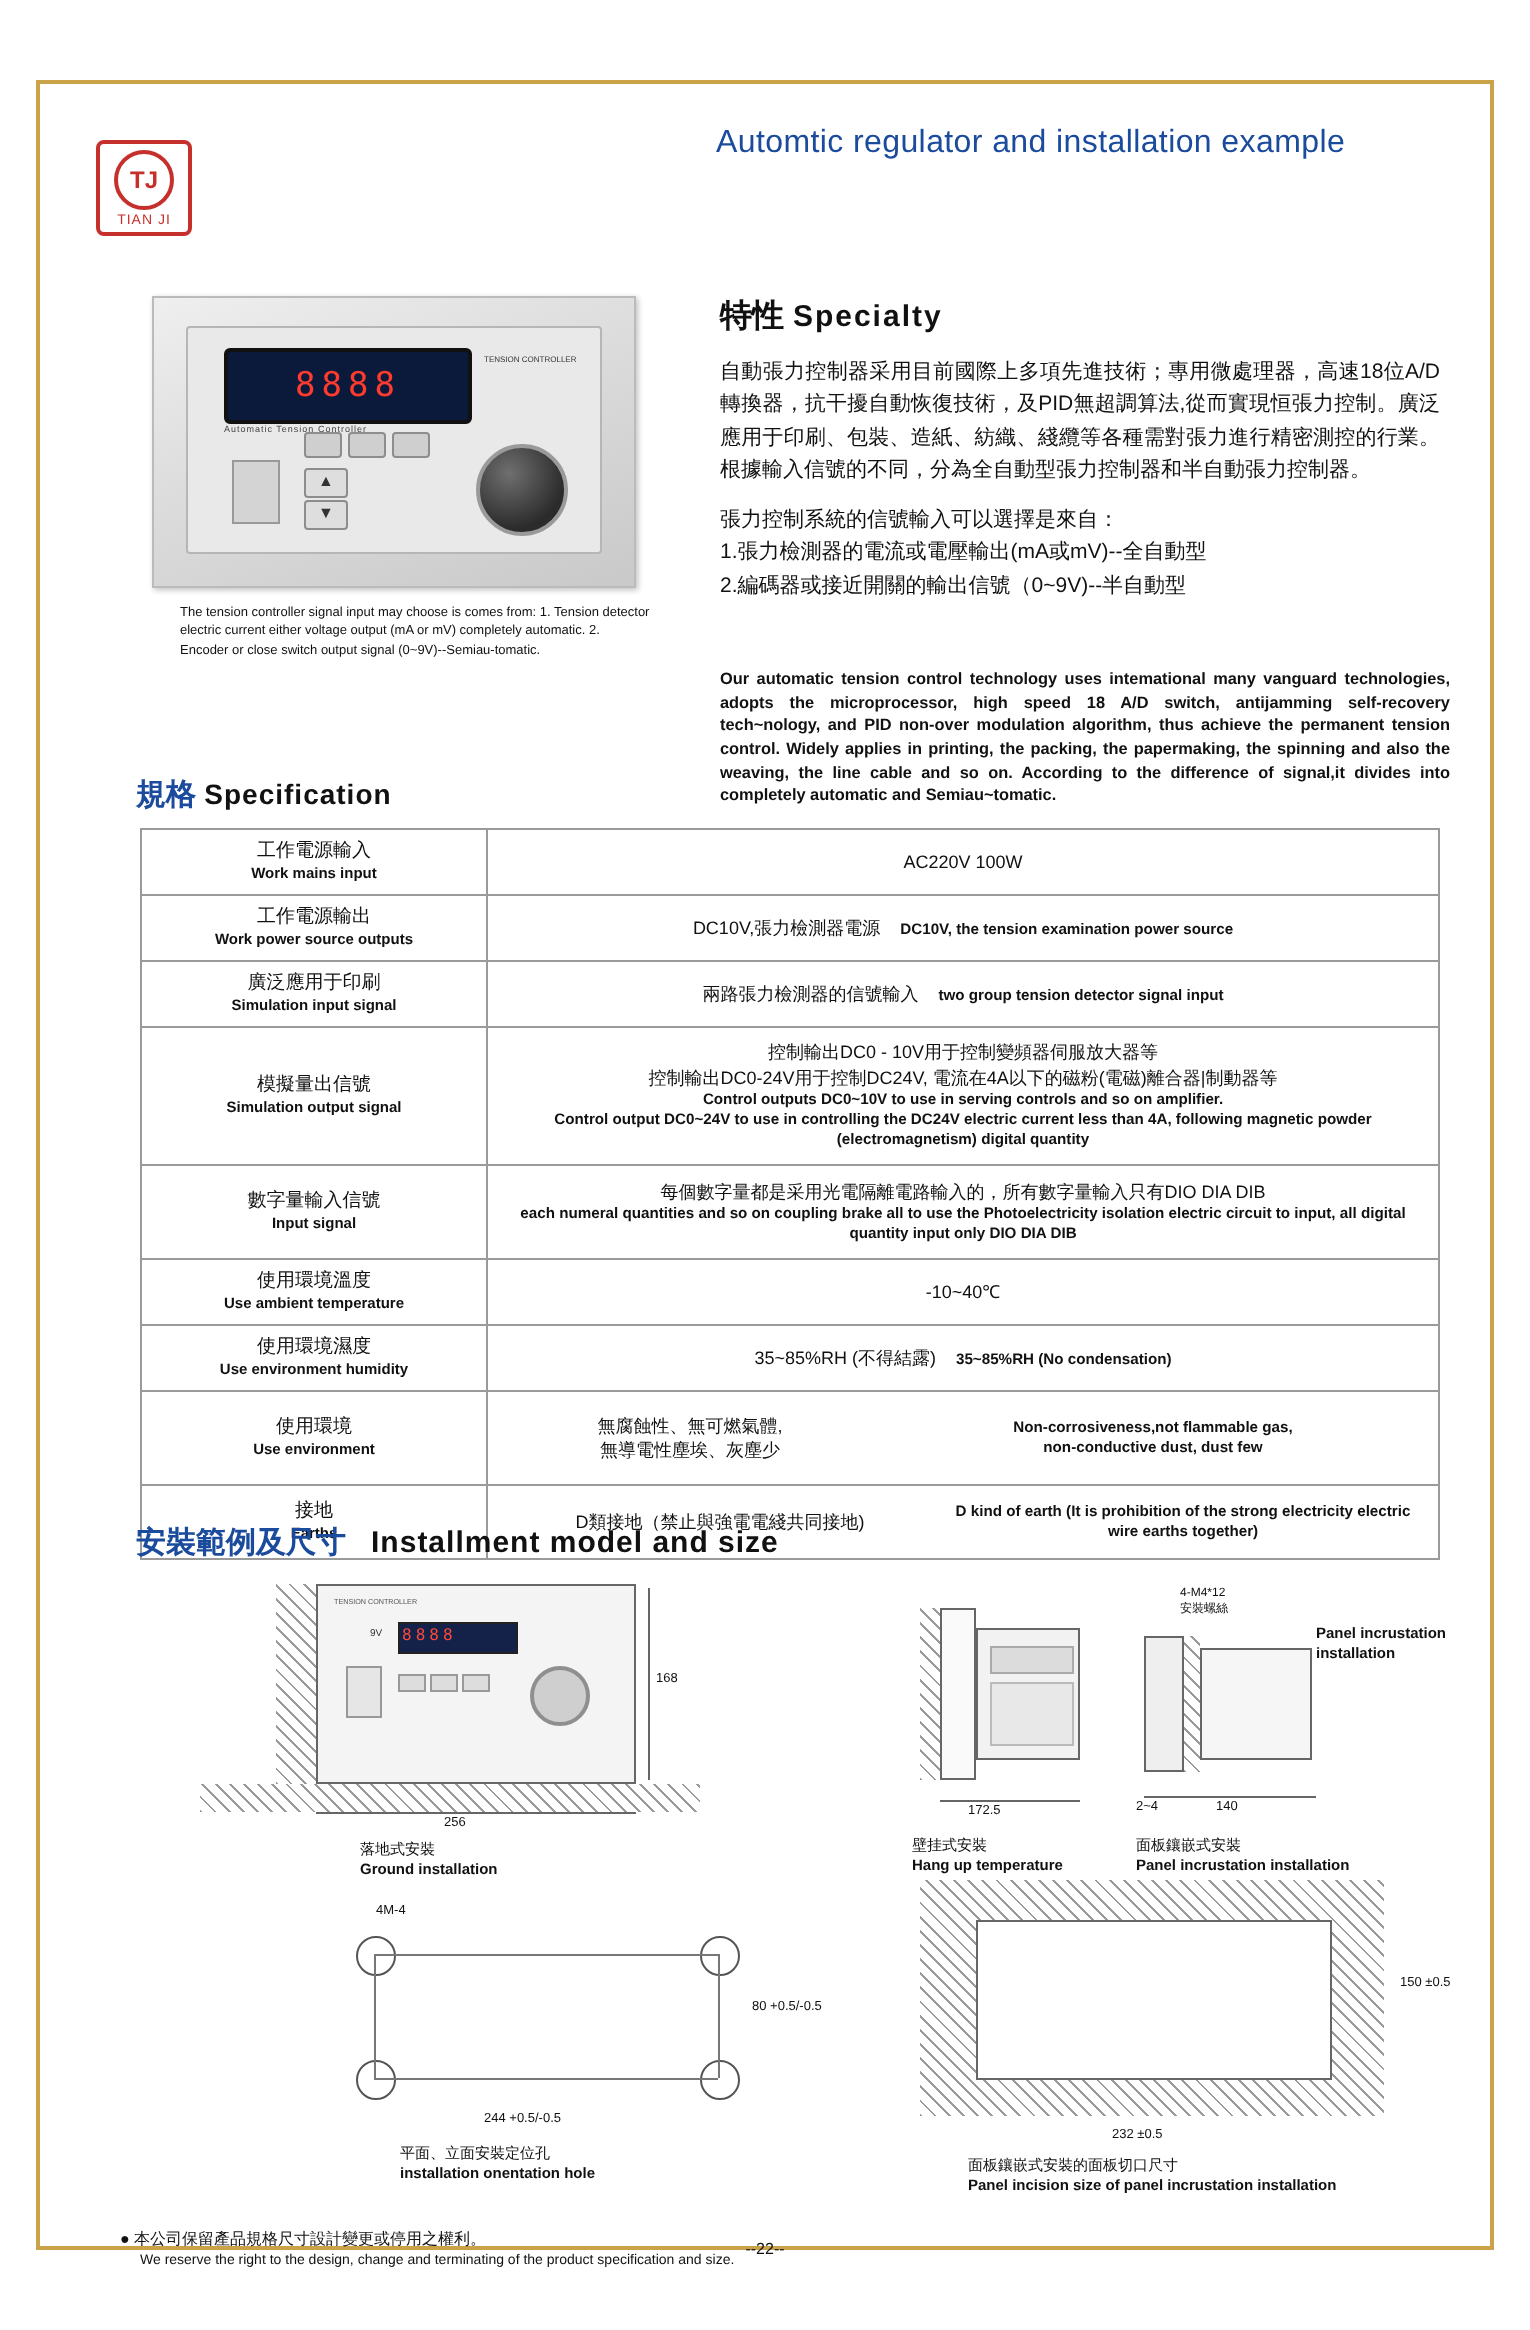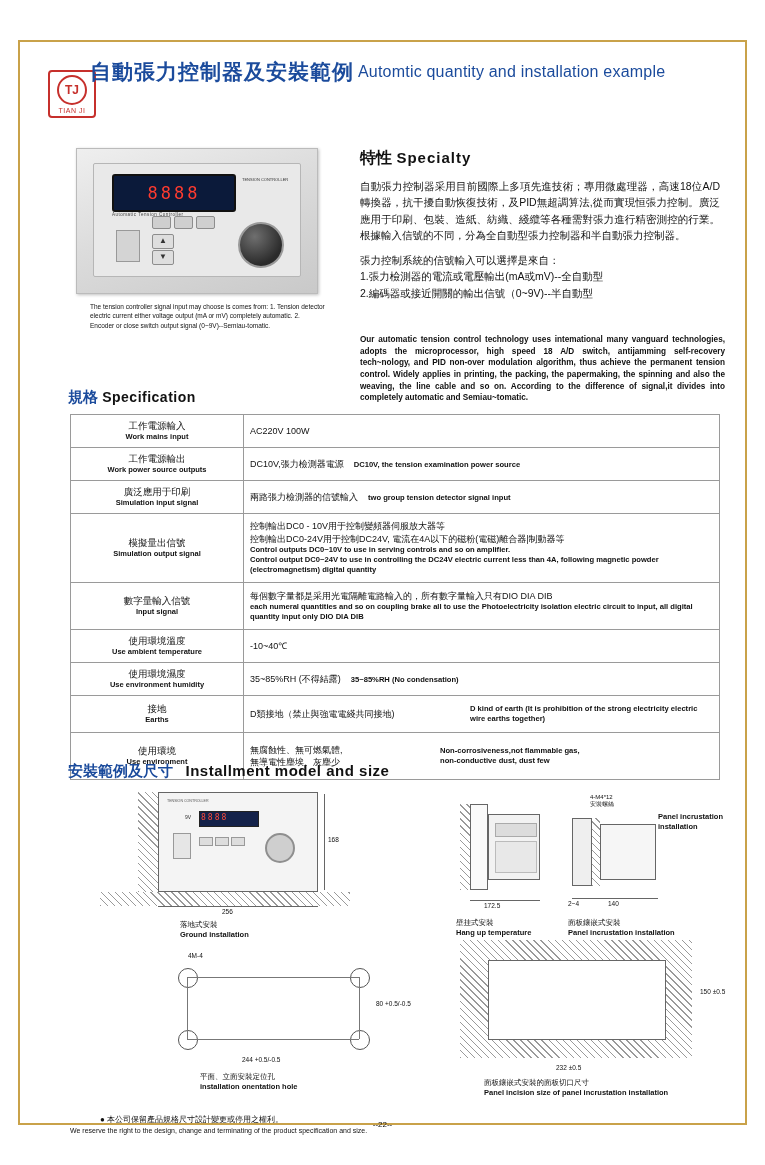--- a/index.html
+++ b/index.html
@@ -129,21 +129,21 @@
   }
   table.spec td{
     border:1px solid #9a9a9a;
     vertical-align:middle;
     padding:3px 6px;
   }
   td.lab{
     width:160px;text-align:center;font-size:9.5px;line-height:1.25;color:#111;
   }
   td.lab .en{font-size:7.5px;font-weight:bold;}
-  td.val{font-size:9px;line-height:1.35;color:#111;}
+  td.val{font-size:9px;line-height:1.35;color:#111;text-align:center;}
   td.val .en{font-size:7.6px;font-weight:bold;line-height:1.35;}
   td.val .cnline{font-size:9px;}
   .inlineEn{font-size:7.6px;font-weight:bold;}
 
   
   .sec-inst-title{
     position:absolute;left:38px;top:710px;
     font-size:15px;font-weight:bold;color:#1b4b9c;
   }
   .sec-inst-title .en{color:#111;font-size:15px;letter-spacing:.5px;}
@@ -160,21 +160,21 @@
   .d-box{position:absolute;box-sizing:border-box;}
   .cap{position:absolute;font-size:7px;line-height:1.35;color:#111;}
   .cap .cn{font-size:7.5px;}
   .cap .en{font-weight:bold;font-size:7.5px;}
   .dim{position:absolute;font-size:6.5px;color:#111;}
 
   .footer-note{
     position:absolute;left:30px;top:1062px;width:470px;
     font-size:7px;line-height:1.5;color:#111;
   }
-  .footer-note .l1{font-size:8px;margin-left:40px;}
+  .footer-note .l1{font-size:8px;}
   .pageno{
     position:absolute;left:0;right:0;top:1068px;text-align:center;
     font-size:8px;color:#111;
   }
 
   
   .mini-disp{
     position:absolute;background:#14224a;border:1px solid #222;
   }
   .line{position:absolute;background:#555;}
@@ -184,22 +184,21 @@
 
 <div class="page">
   <div class="inner">
 
     <div class="header">
       <div class="logo">
         <div class="gear">TJ</div>
         <div class="logotext">TIAN JI</div>
       </div>
     </div>
-    <div class="title-cn">自動張力控制器及安裝範例</div>
-    <div class="title-en">Automtic quantity and installation example</div>
+    <div class="title-en">Automtic regulator and installation example</div>
 
     <div class="photo">
       <div class="panel">
         <div class="display">
           <span class="digits">8888</span>
         </div>
         <div class="label-top">TENSION CONTROLLER</div>
         <div class="sub">Automatic Tension Controller</div>
         <div class="slot"></div>
         <div class="btn" style="left:58px;top:52px;"></div>
@@ -306,53 +305,53 @@
         </td>
         <td class="val" style="height:26px">
           <span class="cnline">35~85%RH (不得結露)</span>
           &nbsp;&nbsp;
           <span class="inlineEn">35~85%RH (No condensation)</span>
         </td>
       </tr>
 
       <tr>
         <td class="lab">
-          <div>接地</div>
-          <div class="en">Earths</div>
-        </td>
-        <td class="val" style="height:30px">
-          <table style="border:0;border-collapse:collapse;width:100%">
-            <tbody>
-                  <tr>
-              <td style="border:0;padding:0;font-size:9px;width:220px">D類接地（禁止與強電電綫共同接地)</td>
-              <td style="border:0;padding:0;font-size:7.6px;font-weight:bold;line-height:1.3">D kind of earth (It is prohibition of the strong electricity electric wire earths together)</td>
-            </tr>
-          </tbody>
-              </table>
-        </td>
-      </tr>
-
-      <tr>
-        <td class="lab">
           <div>使用環境</div>
           <div class="en">Use environment</div>
         </td>
         <td class="val" style="height:40px">
           <table style="border:0;border-collapse:collapse;width:100%">
             <tbody>
                   <tr>
               <td style="border:0;padding:0;white-space:pre-line;font-size:9px;width:190px">無腐蝕性、無可燃氣體,
 無導電性塵埃、灰塵少</td>
               <td style="border:0;padding:0;white-space:pre-line;font-size:7.6px;font-weight:bold">Non-corrosiveness,not flammable gas,
 non-conductive dust, dust few</td>
             </tr>
           </tbody>
               </table>
         </td>
       </tr>
+
+      <tr>
+        <td class="lab">
+          <div>接地</div>
+          <div class="en">Earths</div>
+        </td>
+        <td class="val" style="height:30px">
+          <table style="border:0;border-collapse:collapse;width:100%">
+            <tbody>
+                  <tr>
+              <td style="border:0;padding:0;font-size:9px;width:220px">D類接地（禁止與強電電綫共同接地)</td>
+              <td style="border:0;padding:0;font-size:7.6px;font-weight:bold;line-height:1.3">D kind of earth (It is prohibition of the strong electricity electric wire earths together)</td>
+            </tr>
+          </tbody>
+              </table>
+        </td>
+      </tr>
     </tbody>
       </table>
 
     <div class="sec-inst-title">
       <span>安裝範例及尺寸</span>
       &nbsp;
       <span class="en">Installment model and size</span>
     </div>
 
     <div class="diagram-area">

